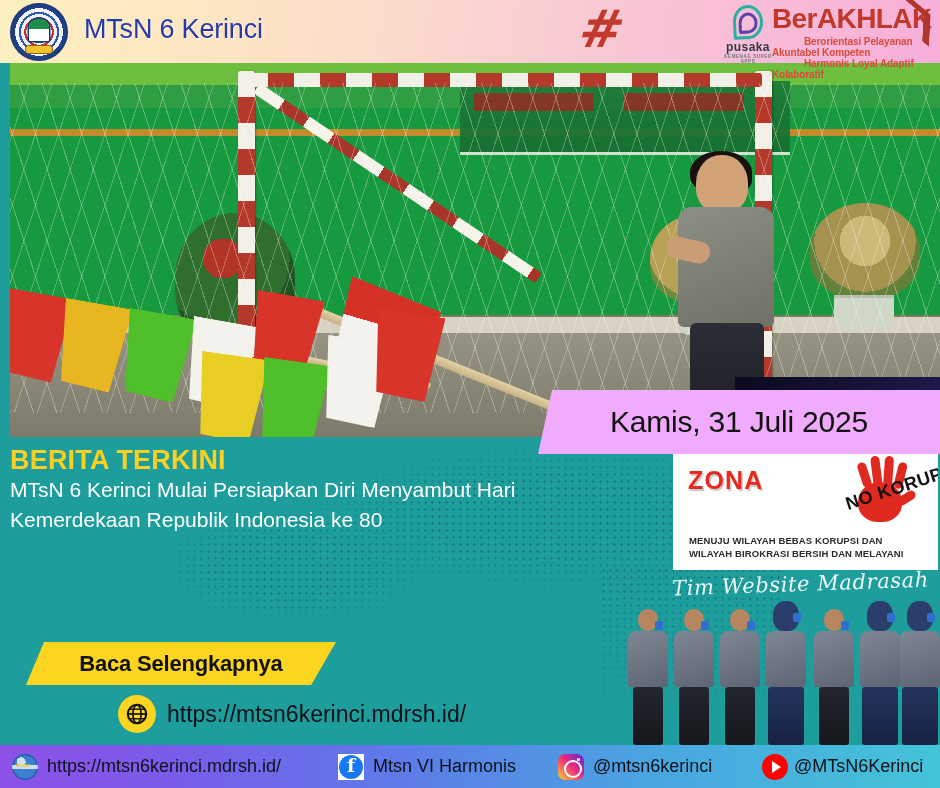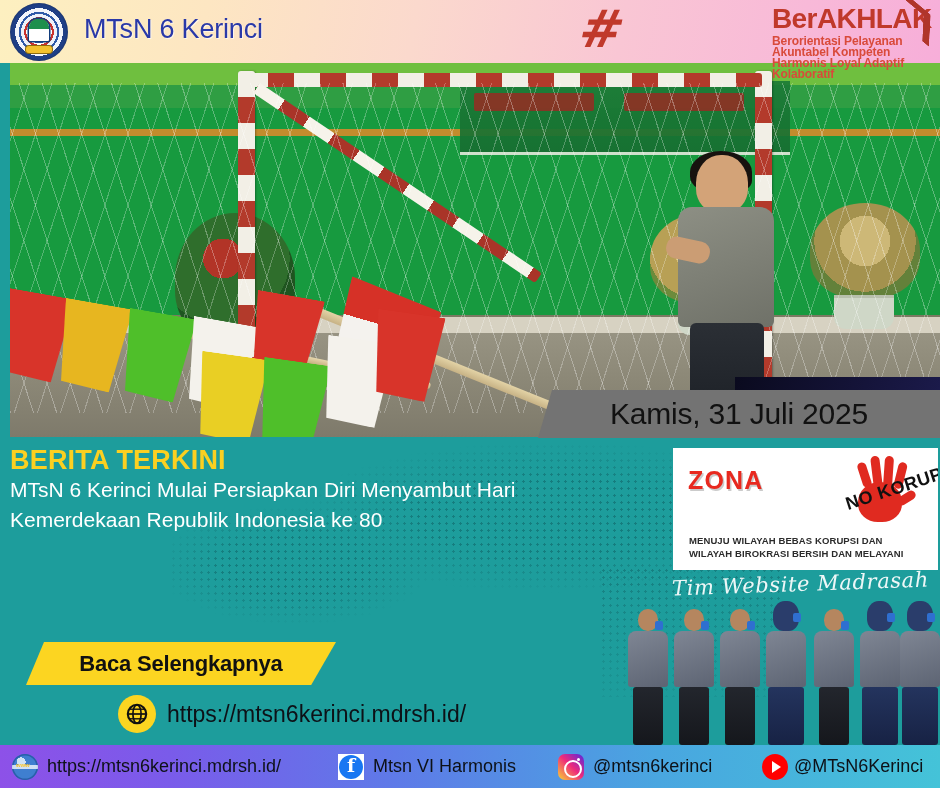--- a/index.html
+++ b/index.html
@@ -75,21 +75,21 @@
   }
   .pusaka-word { font-size: 12px; font-weight: 700; color: #2f3b45; letter-spacing: .4px; margin-top: 1px; }
   .pusaka-sub { font-size: 4.5px; font-weight: 700; color: #6d7880; letter-spacing: .6px; }
 
   
   .berakhlak { position: absolute; left: 772px; top: 5px; width: 160px; height: 56px; }
   .berakhlak-word {
     font-size: 28px; font-weight: 800; color: #c0392b; letter-spacing: -.6px; line-height: 28px;
   }
   .berakhlak-sub { margin-top: 2px; line-height: 9px; }
-  .berakhlak-sub span { font-size: 12px; font-weight: 700; letter-spacing: -.1px; }
+  .berakhlak-sub span { font-size: 10px; font-weight: 700; letter-spacing: -.1px; margin-left: 32px; }
   .bk-red { color: #d94a3a; }
   .chevron {
     position: absolute; right: 2px; top: -2px; width: 26px; height: 34px;
     border-right: 7px solid #b0352b; border-top: 7px solid #b0352b;
     transform: skewY(38deg) rotate(3deg); border-radius: 2px;
   }
 
   
   .hero {
     position: absolute; left: 10px; top: 63px; width: 930px; height: 374px;
@@ -207,22 +207,22 @@
   .bf8 { left: 322px; top: 88px; background: #f4f2ec; transform: rotate(8deg); }
   .bf9 { left: 372px; top: 62px; background: #d8342a; transform: rotate(8deg); }
 
   .hero-dark {
     position: absolute; right: 0; bottom: 0; width: 205px; height: 60px;
     background: linear-gradient(105deg, #0a0a1e 0%, #15143a 60%, #1c1b4d 100%);
   }
 
   
   .date-banner {
-    position: absolute; left: 538px; top: 390px; width: 402px; height: 48px;
-    background: #737373; z-index: 12;
+    position: absolute; left: 538px; top: 390px; width: 402px; height: 64px;
+    background: #f0abfc; z-index: 12;
     clip-path: polygon(14px 0, 100% 0, 100% 100%, 0 100%);
     display: flex; align-items: center; justify-content: center;
   }
   .date-text { font-size: 30px; font-weight: 400; color: #111; letter-spacing: -.2px; }
 
   
   .body-area {
     position: absolute; left: 0; top: 437px; width: 780px; height: 308px;
     background: #1d9d9c; overflow: hidden;
   }
@@ -366,20 +366,25 @@
 <div class="poster">
 
   <div class="header">
     <div class="school-logo"></div>
     <div class="school-name">MTsN 6 Kerinci</div>
 
     <div class="bmb">
       <div class="bmb-hash">#</div>
     </div>
 
+    <div class="pusaka">
+      <div class="pusaka-mark"></div>
+      <div class="pusaka-word">pusaka</div>
+      <div class="pusaka-sub">KEMENAG SUPER APPS</div>
+    </div>
 
     <div class="berakhlak">
       <div class="berakhlak-word">BerAKHLAK</div>
       <div class="berakhlak-sub">
         <span class="bk-red">Berorientasi Pelayanan Akuntabel Kompeten</span><br>
         <span class="bk-red">Harmonis Loyal Adaptif Kolaboratif</span>
       </div>
       <div class="chevron"></div>
     </div>
   </div>

